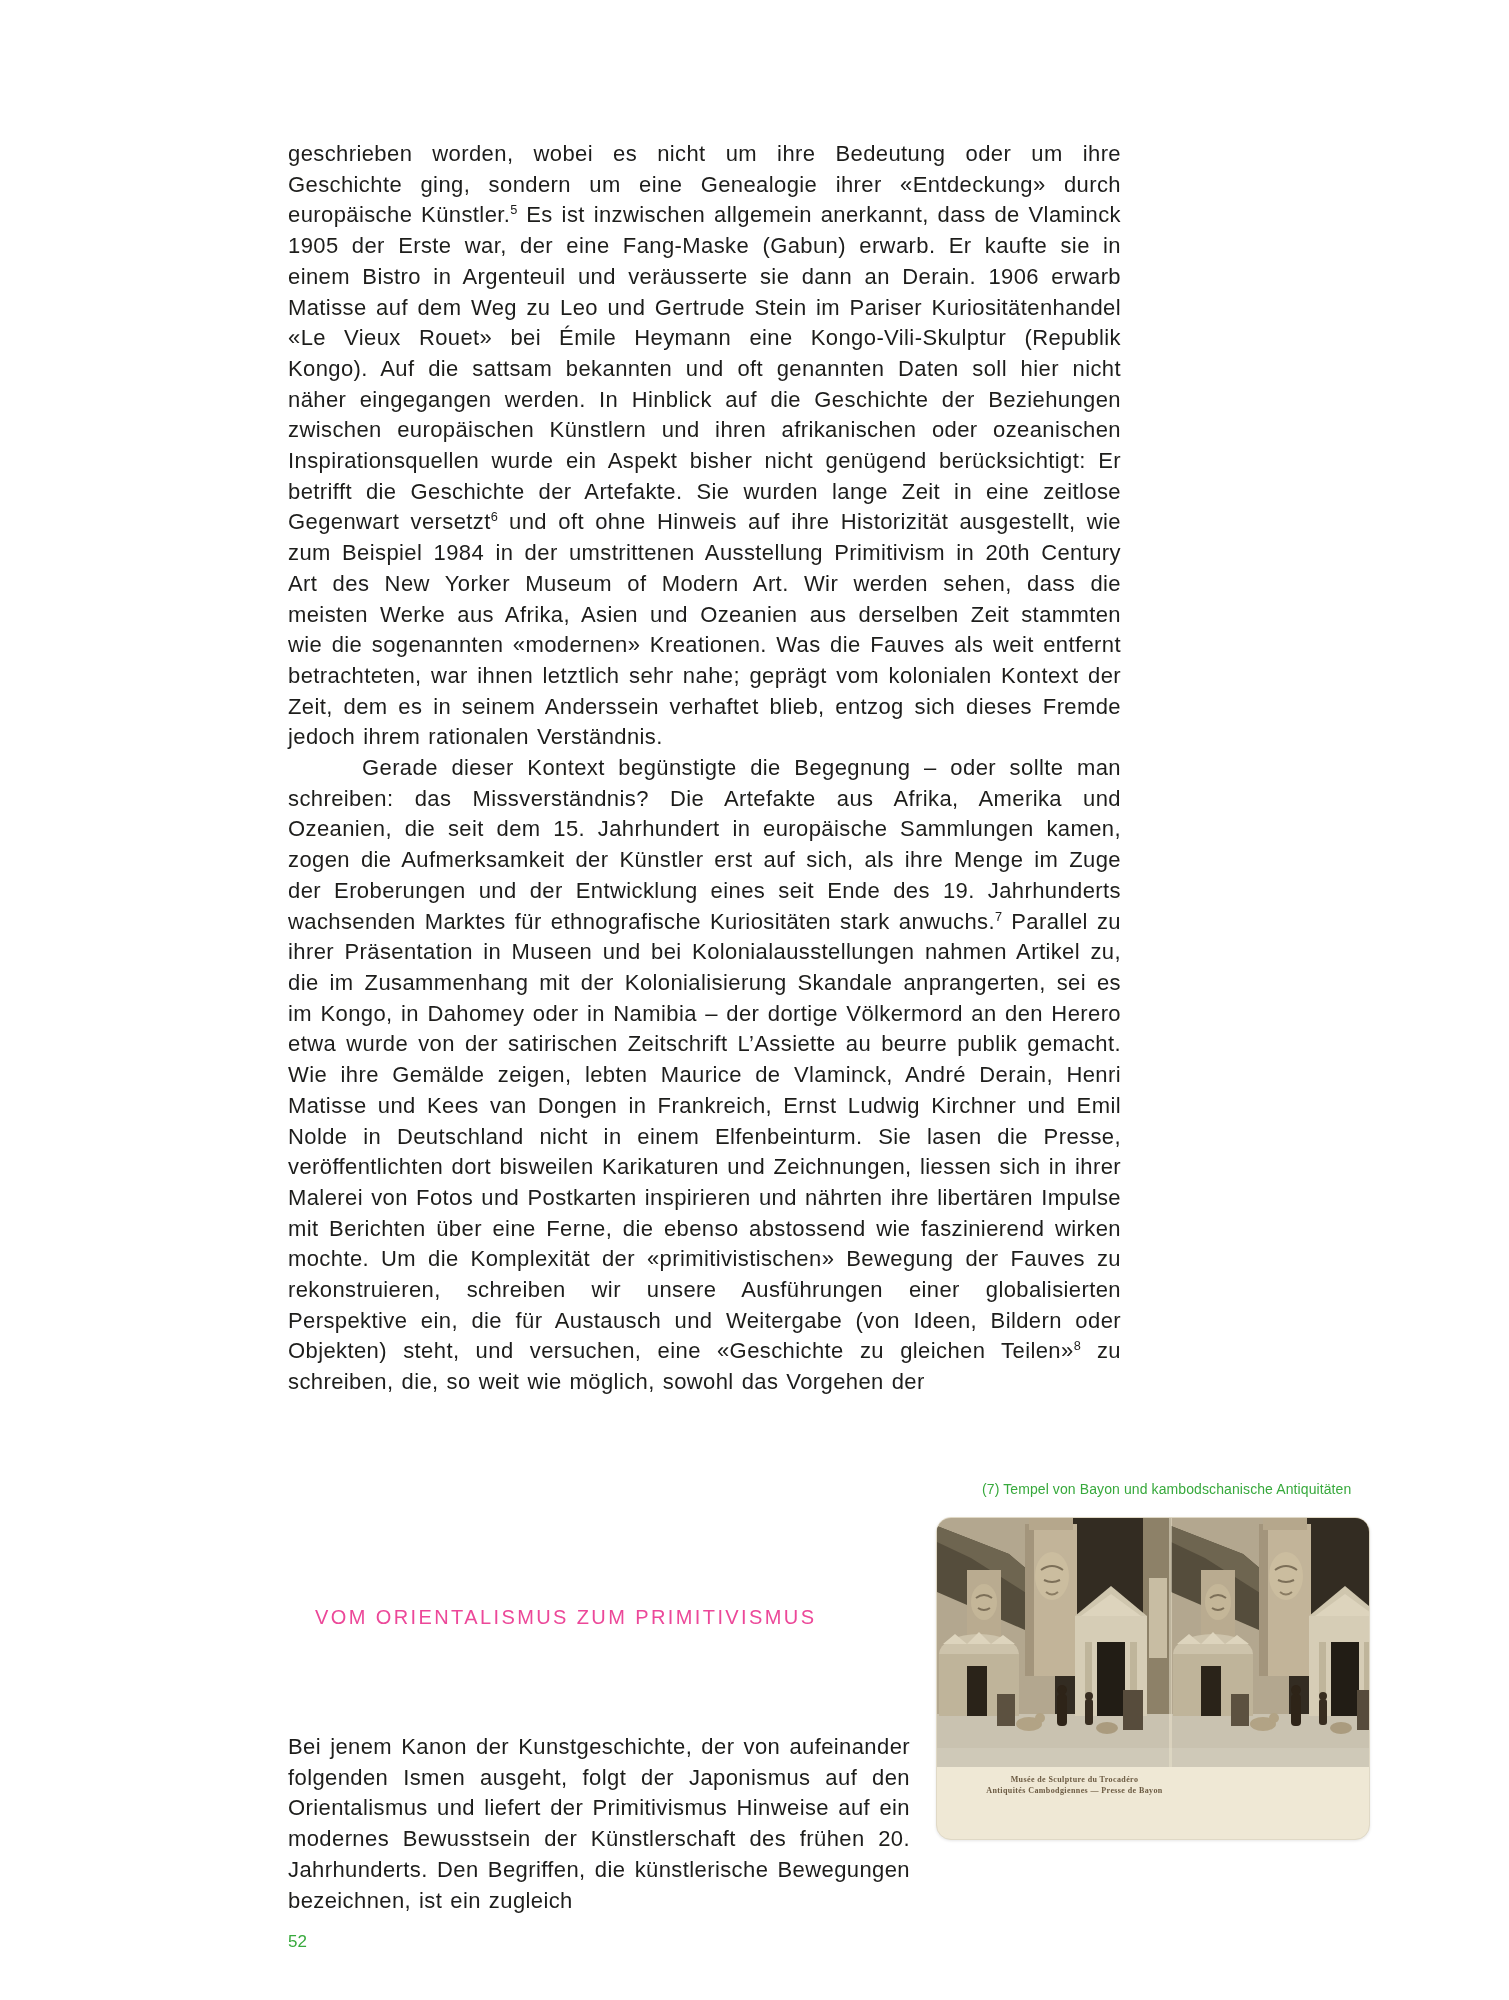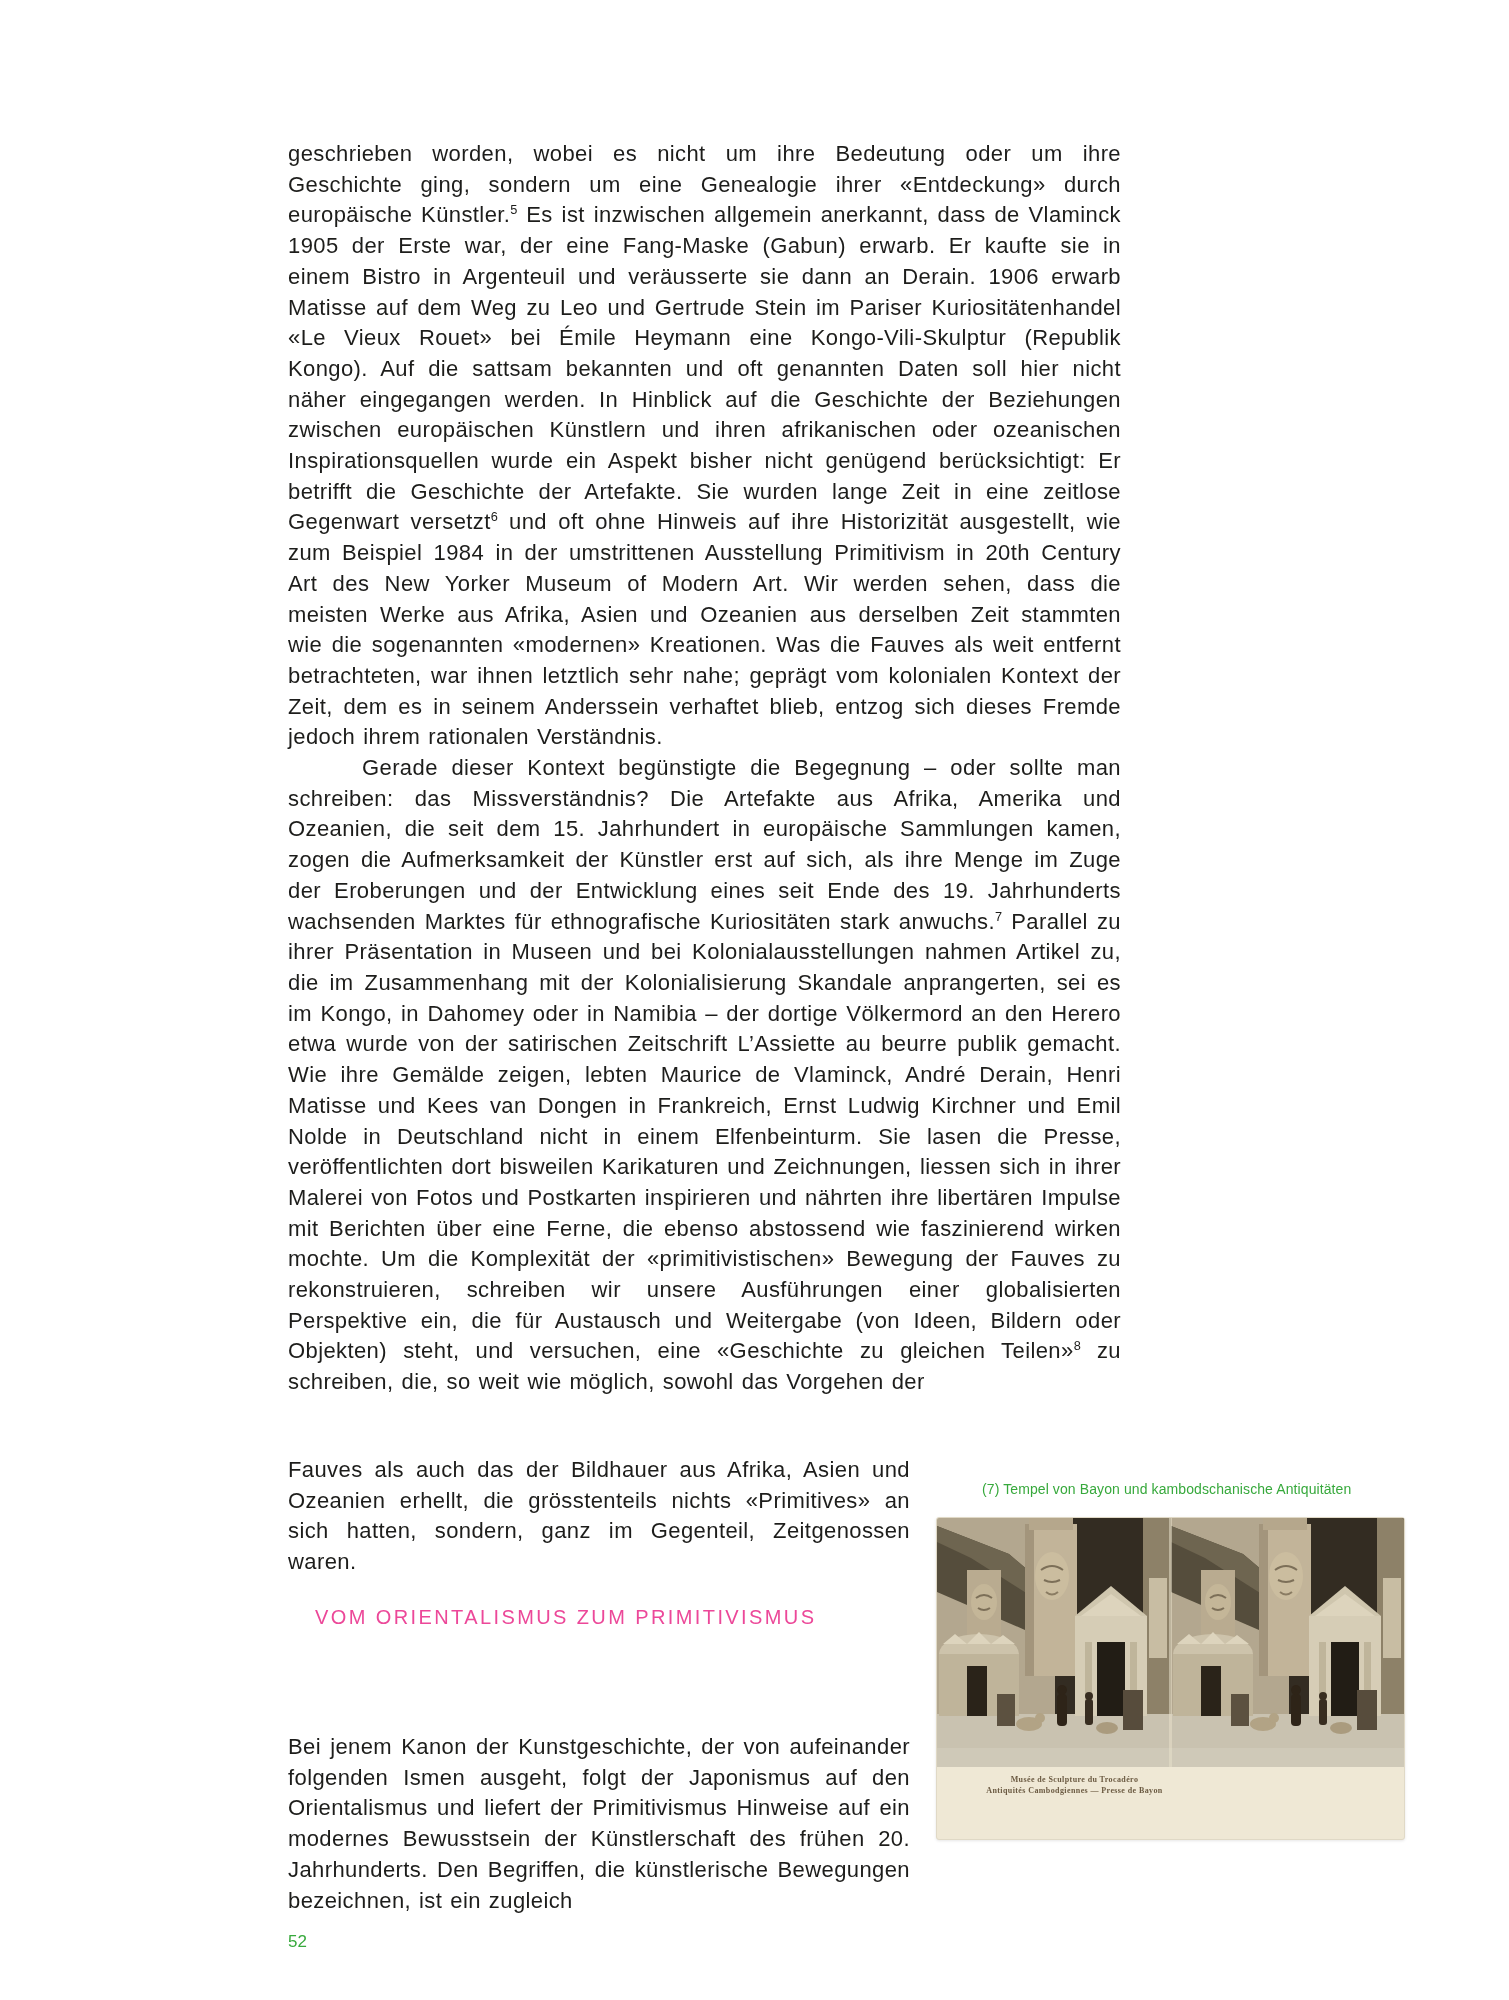--- a/index.html
+++ b/index.html
@@ -25,22 +25,22 @@
     position:absolute; left:315px; top:1606px; margin:0;
     font-size:20px; font-weight:400; letter-spacing:2.4px; color:#ec4899; white-space:nowrap;
   }
   
   .figure { margin:0; }
   .fig-caption {
     position:absolute; left:982px; top:1481px;
     font-size:14px; letter-spacing:0.1px; color:var(--green,#37a93c); white-space:nowrap;
   }
   .card {
-    position:absolute; left:936px; top:1517px; width:469px; height:323px;
-    background:#efe8d5; border:1px solid #e0d9c6; border-radius:3px;
+    position:absolute; left:936px; top:1517px; width:434px; height:323px;
+    background:#efe8d5; border:1px solid #e0d9c6; border-radius:15px;
     box-sizing:border-box; overflow:hidden; box-shadow:0 1px 3px rgba(0,0,0,0.10);
   }
   .card svg { display:block; }
   .card-strip { position:absolute; left:30px; top:256px; width:215px; text-align:center; }
   .card-line {
     font-family:"Liberation Serif", serif; font-weight:700;
     font-size:8px; line-height:11px; letter-spacing:0.4px; color:#6b5a42;
   }
   .pageno {
     position:absolute; left:288px; top:1908px;
@@ -51,23 +51,20 @@
 <body>
 
 <div class="page">
 
 
   <div class="textblock block-a">
     <p><span>geschrieben worden, wobei es nicht um ihre Bedeutung oder um ihre Geschichte ging, sondern um eine Genealogie ihrer «Entdeckung» durch europäische Künstler.</span><sup>5</sup><span> Es ist inzwischen allgemein anerkannt, dass de Vlaminck 1905 der Erste war, der eine Fang-Maske (Gabun) erwarb. Er kaufte sie in einem Bistro in Argenteuil und veräusserte sie dann an Derain. 1906 erwarb Matisse auf dem Weg zu Leo und Gertrude Stein im Pariser Kuriositätenhandel «Le Vieux Rouet» bei Émile Heymann eine Kongo-Vili-Skulptur (Republik Kongo). Auf die sattsam bekannten und oft genannten Daten soll hier nicht näher eingegangen werden. In Hinblick auf die Geschichte der Beziehungen zwischen europäischen Künstlern und ihren afrikanischen oder ozeanischen Inspirationsquellen wurde ein Aspekt bisher nicht genügend berücksichtigt: Er betrifft die Geschichte der Artefakte. Sie wurden lange Zeit in eine zeitlose Gegenwart versetzt</span><sup>6</sup><span> und oft ohne Hinweis auf ihre Historizität ausgestellt, wie zum Beispiel 1984 in der umstrittenen Ausstellung </span><span class="it">Primitivism in 20th Century</span><span> Art des New Yorker Museum of Modern Art. Wir werden sehen, dass die meisten Werke aus Afrika, Asien und Ozeanien aus derselben Zeit stammten wie die sogenannten «modernen» Kreationen. Was die Fauves als weit entfernt betrachteten, war ihnen letztlich sehr nahe; geprägt vom kolonialen Kontext der Zeit, dem es in seinem Anderssein verhaftet blieb, entzog sich dieses Fremde jedoch ihrem rationalen Verständnis.</span></p>
     <p class="indent"><span>Gerade dieser Kontext begünstigte die Begegnung – oder sollte man schreiben: das Missverständnis? Die Artefakte aus Afrika, Amerika und Ozeanien, die seit dem 15. Jahrhundert in europäische Sammlungen kamen, zogen die Aufmerksamkeit der Künstler erst auf sich, als ihre Menge im Zuge der Eroberungen und der Entwicklung eines seit Ende des 19. Jahrhunderts wachsenden Marktes für ethnografische Kuriositäten stark anwuchs.</span><sup>7</sup><span> Parallel zu ihrer Präsentation in Museen und bei Kolonialausstellungen nahmen Artikel zu, die im Zusammenhang mit der Kolonialisierung Skandale anprangerten, sei es im Kongo, in Dahomey oder in Namibia – der dortige Völkermord an den Herero etwa wurde von der satirischen Zeitschrift </span><span class="it">L’Assiette au beurre</span><span> publik gemacht. Wie ihre Gemälde zeigen, lebten Maurice de Vlaminck, André Derain, Henri Matisse und Kees van Dongen in Frankreich, Ernst Ludwig Kirchner und Emil Nolde in Deutschland nicht in einem Elfenbeinturm. Sie lasen die Presse, veröffentlichten dort bisweilen Karikaturen und Zeichnungen, liessen sich in ihrer Malerei von Fotos und Postkarten inspirieren und nährten ihre libertären Impulse mit Berichten über eine Ferne, die ebenso abstossend wie faszinierend wirken mochte. Um die Komplexität der «primitivistischen» Bewegung der Fauves zu rekonstruieren, schreiben wir unsere Ausführungen einer globalisierten Perspektive ein, die für Austausch und Weitergabe (von Ideen, Bildern oder Objekten) steht, und versuchen, eine «Geschichte zu gleichen Teilen»</span><sup>8</sup><span> zu schreiben, die, so weit wie möglich, sowohl das Vorgehen der</span></p>
   </div>
 
-  <div class="textblock block-b">
-    <p><span>Fauves als auch das der Bildhauer aus Afrika, Asien und Ozeanien erhellt, die grösstenteils nichts «Primitives» an sich hatten, sondern, ganz im Gegenteil, Zeitgenossen waren.</span></p>
-  </div>
 
   <h2 class="heading">VOM ORIENTALISMUS ZUM PRIMITIVISMUS</h2>
 
   <div class="textblock block-c">
     <p><span>Bei jenem Kanon der Kunstgeschichte, der von aufeinander folgenden Ismen ausgeht, folgt der Japonismus auf den Orientalismus und liefert der Primitivismus Hinweise auf ein modernes Bewusstsein der Künstlerschaft des frühen 20. Jahrhunderts. Den Begriffen, die künstlerische Bewegungen bezeichnen, ist ein zugleich</span></p>
   </div>
 
   <figure class="figure">
     <figcaption class="fig-caption">(7) Tempel von Bayon und kambodschanische Antiquitäten</figcaption>
     <div class="card">

